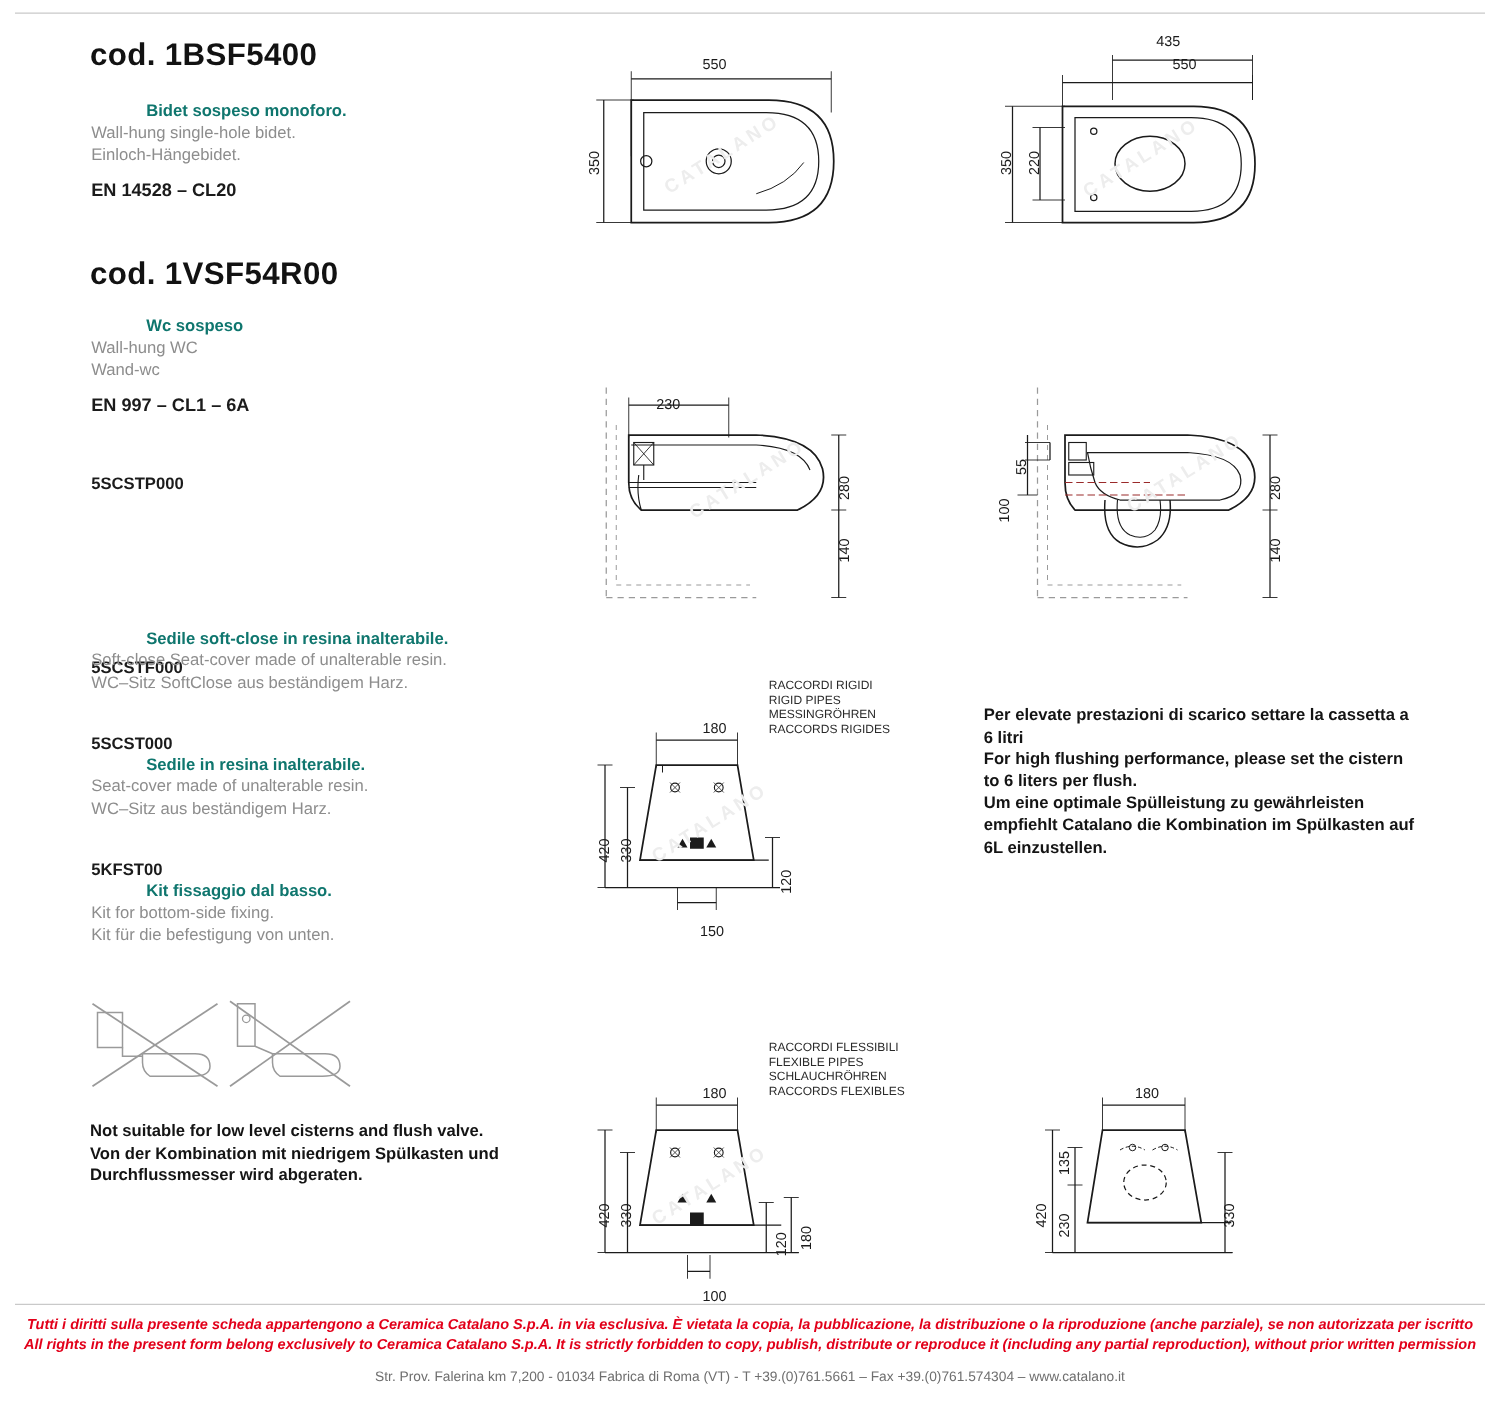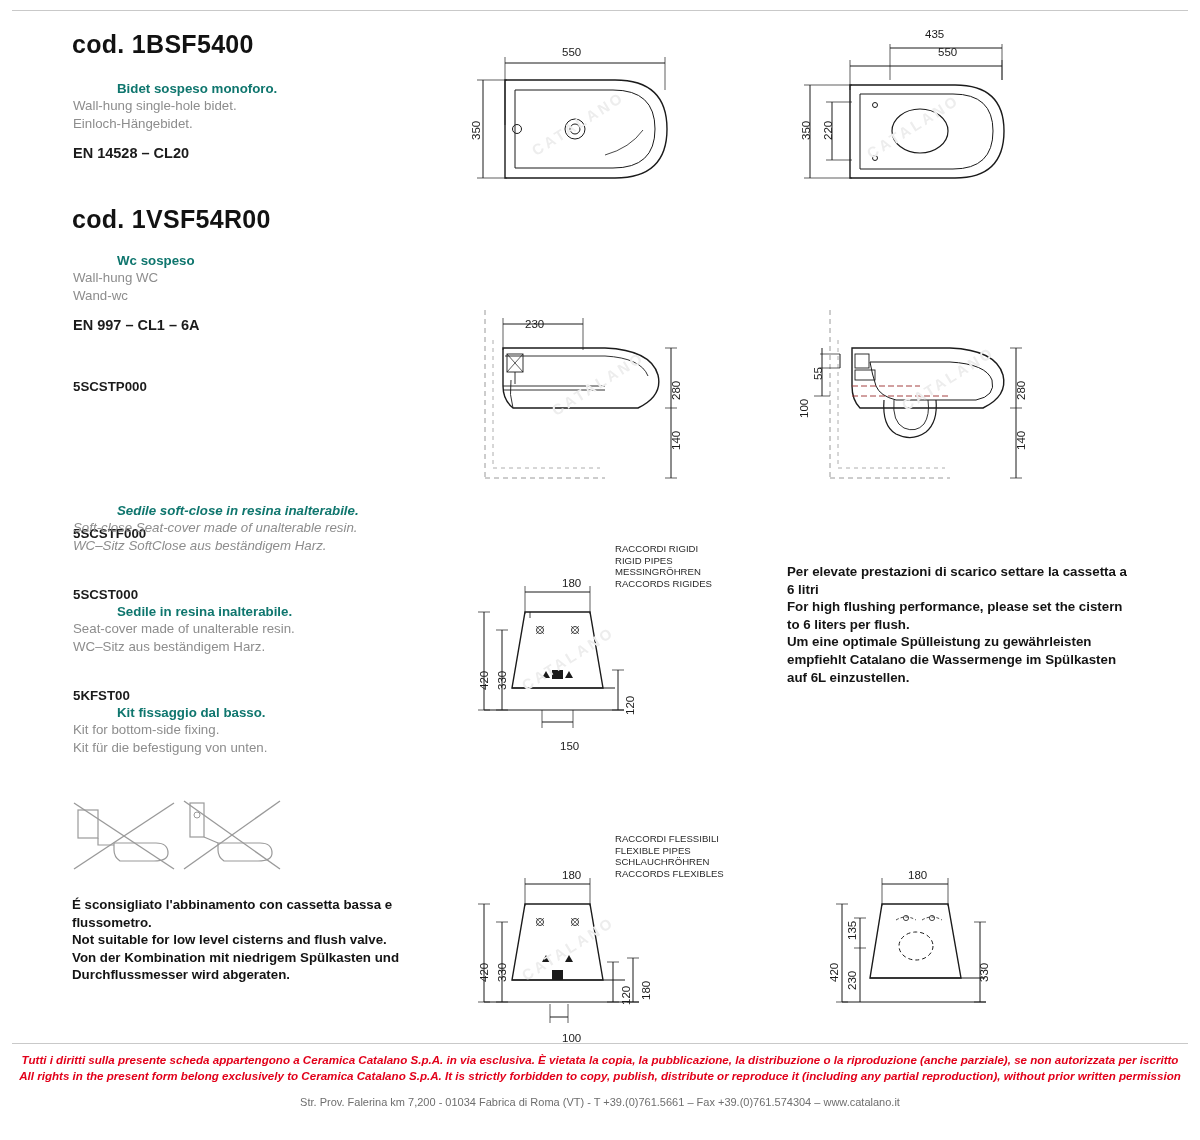--- a/index.html
+++ b/index.html
@@ -204,21 +204,21 @@
     <span class="b">Wc sospeso</span>
     <span class="g">Wall-hung WC</span>
     <span class="g">Wand-wc</span>
   </div>
 
   <div class="norm" style="left:73px; top:317px;">EN 997 – CL1 – 6A</div>
 
   <div class="code-sub" style="left:73px; top:368px;margin-top:10px;">5SCSTP000</div>
 
   <div class="code-sub" style="left:73px; top:481px;margin-top:44px;">5SCSTF000</div>
-  <div class="blk" style="left:73px; top:502px;font-style:italic;">
+  <div class="blk" style="left:73px; top:502px;">
     <span class="b">Sedile soft-close in resina inalterabile.</span>
     <span class="g">Soft-close Seat-cover made of unalterable resin.</span>
     <span class="g">WC–Sitz SoftClose aus beständigem Harz.</span>
   </div>
 
   <div class="code-sub" style="left:73px; top:586px;">5SCST000</div>
   <div class="blk" style="left:73px; top:603px;">
     <span class="b">Sedile in resina inalterabile.</span>
     <span class="g">Seat-cover made of unalterable resin.</span>
     <span class="g">WC–Sitz aus beständigem Harz.</span>
@@ -346,21 +346,21 @@
   </div>
   <div class="dim" style="left:562px; top:577px;">180</div>
   <div class="dim v" style="left:478px; top:690px;">420</div>
   <div class="dim v" style="left:496px; top:690px;">330</div>
   <div class="dim v" style="left:624px; top:715px;">120</div>
   <div class="dim" style="left:560px; top:740px;">150</div>
 
   <div class="note" style="left:787px; top:563px;">
     <span class="b">Per elevate prestazioni di scarico settare la cassetta a 6 litri</span>
     <span class="b">For high flushing performance, please set the cistern to 6 liters per flush.</span>
-    <span class="b">Um eine optimale Spülleistung zu gewährleisten empfiehlt Catalano die Wassermenge im Spülkasten auf 6L einzustellen.</span>
+    <span class="b">Um eine optimale Spülleistung zu gewährleisten empfiehlt Catalano die Kombination im Spülkasten auf 6L einzustellen.</span>
   </div>
 
   <div class="draw" style="left:68px; top:795px;">
     <svg width="230" height="80" viewBox="0 0 230 80">
 
       <rect x="10" y="15" width="20" height="28" fill="none" stroke="#9a9a9a" stroke-width="1.2"></rect>
       <path d="M30,43 L30,50 L46,50" fill="none" stroke="#9a9a9a" stroke-width="1.2"></path>
       <path d="M46,48 L88,48 Q100,48 100,58 Q100,66 86,66 L52,66 Q46,62 46,55 Z" fill="none" stroke="#9a9a9a" stroke-width="1.2"></path>
       <line x1="6" y1="8" x2="106" y2="74" stroke="#9a9a9a" stroke-width="1.4"></line>
       <line x1="106" y1="8" x2="6" y2="74" stroke="#9a9a9a" stroke-width="1.4"></line>
@@ -368,21 +368,20 @@
       <rect x="122" y="8" width="14" height="34" fill="none" stroke="#9a9a9a" stroke-width="1.2"></rect>
       <circle cx="129" cy="20" r="3" fill="none" stroke="#9a9a9a" stroke-width="1"></circle>
       <path d="M136,42 L150,48" fill="none" stroke="#9a9a9a" stroke-width="1.2"></path>
       <path d="M150,48 L192,48 Q204,48 204,58 Q204,66 190,66 L156,66 Q150,62 150,55 Z" fill="none" stroke="#9a9a9a" stroke-width="1.2"></path>
       <line x1="116" y1="6" x2="212" y2="74" stroke="#9a9a9a" stroke-width="1.4"></line>
       <line x1="212" y1="6" x2="116" y2="74" stroke="#9a9a9a" stroke-width="1.4"></line>
     </svg>
   </div>
 
   <div class="note" style="left:72px; top:896px;">
-    <span class="b">É sconsigliato l'abbinamento con cassetta bassa e flussometro.</span>
     <span class="b">Not suitable for low level cisterns and flush valve.</span>
     <span class="b">Von der Kombination mit niedrigem Spülkasten und Durchflussmesser wird abgeraten.</span>
   </div>
 
   <div class="pipes-label" style="left:615px; top:833px;">
     <div>RACCORDI FLESSIBILI</div>
     <div>FLEXIBLE PIPES</div>
     <div>SCHLAUCHRÖHREN</div>
     <div>RACCORDS FLEXIBLES</div>
   </div>

